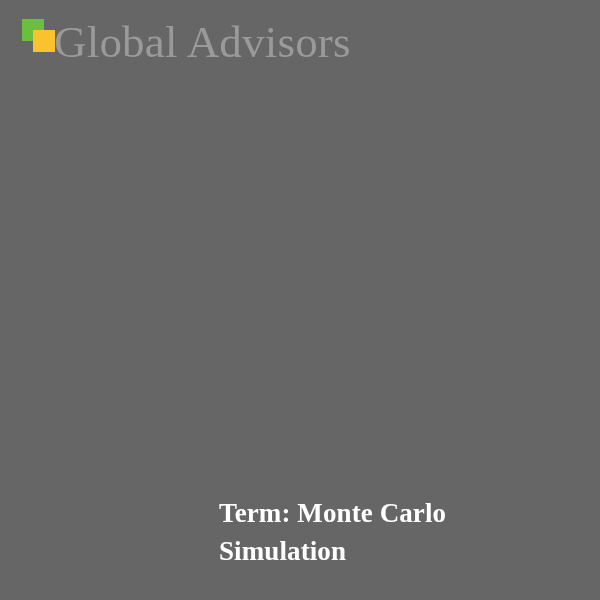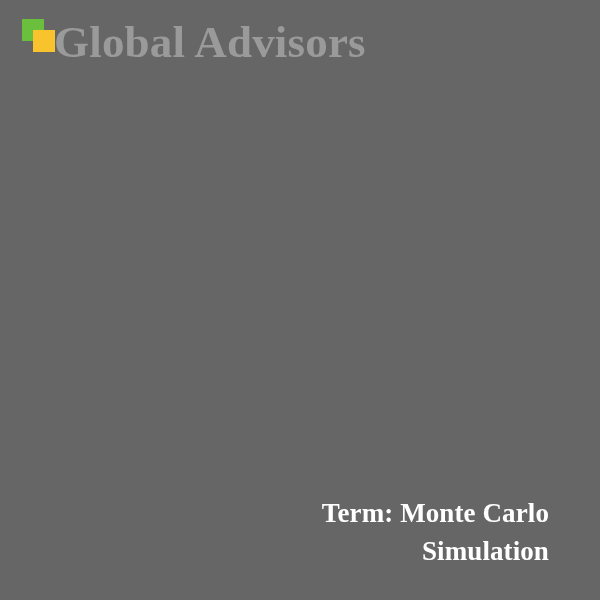--- a/index.html
+++ b/index.html
@@ -55,21 +55,21 @@
     height: 22px;
     background: #f9c32e;
   }
 
   #brand-title {
     position: absolute;
     left: 54px;
     top: 16px;
     font-family: "Liberation Serif", "DejaVu Serif", serif;
     font-size: 45px;
-    font-weight: bold;
+    font-weight: normal;
     line-height: 52px;
     color: #9a9a9a;
     letter-spacing: 0.2px;
     white-space: nowrap;
   }
 
   
   #definition-block {
     position: absolute;
     left: 52px;
@@ -86,21 +86,20 @@
     letter-spacing: 0.1px;
     word-spacing: 0.5px;
   }
 
   
   #term-block {
     position: absolute;
     left: 219px;
     top: 494px;
     width: 330px;
-    text-align: right;
   }
   #term-text {
     margin: 0;
     font-family: "Liberation Serif", "DejaVu Serif", serif;
     font-size: 27px;
     font-weight: bold;
     line-height: 38px;
     color: #ffffff;
     letter-spacing: 0.1px;
   }

